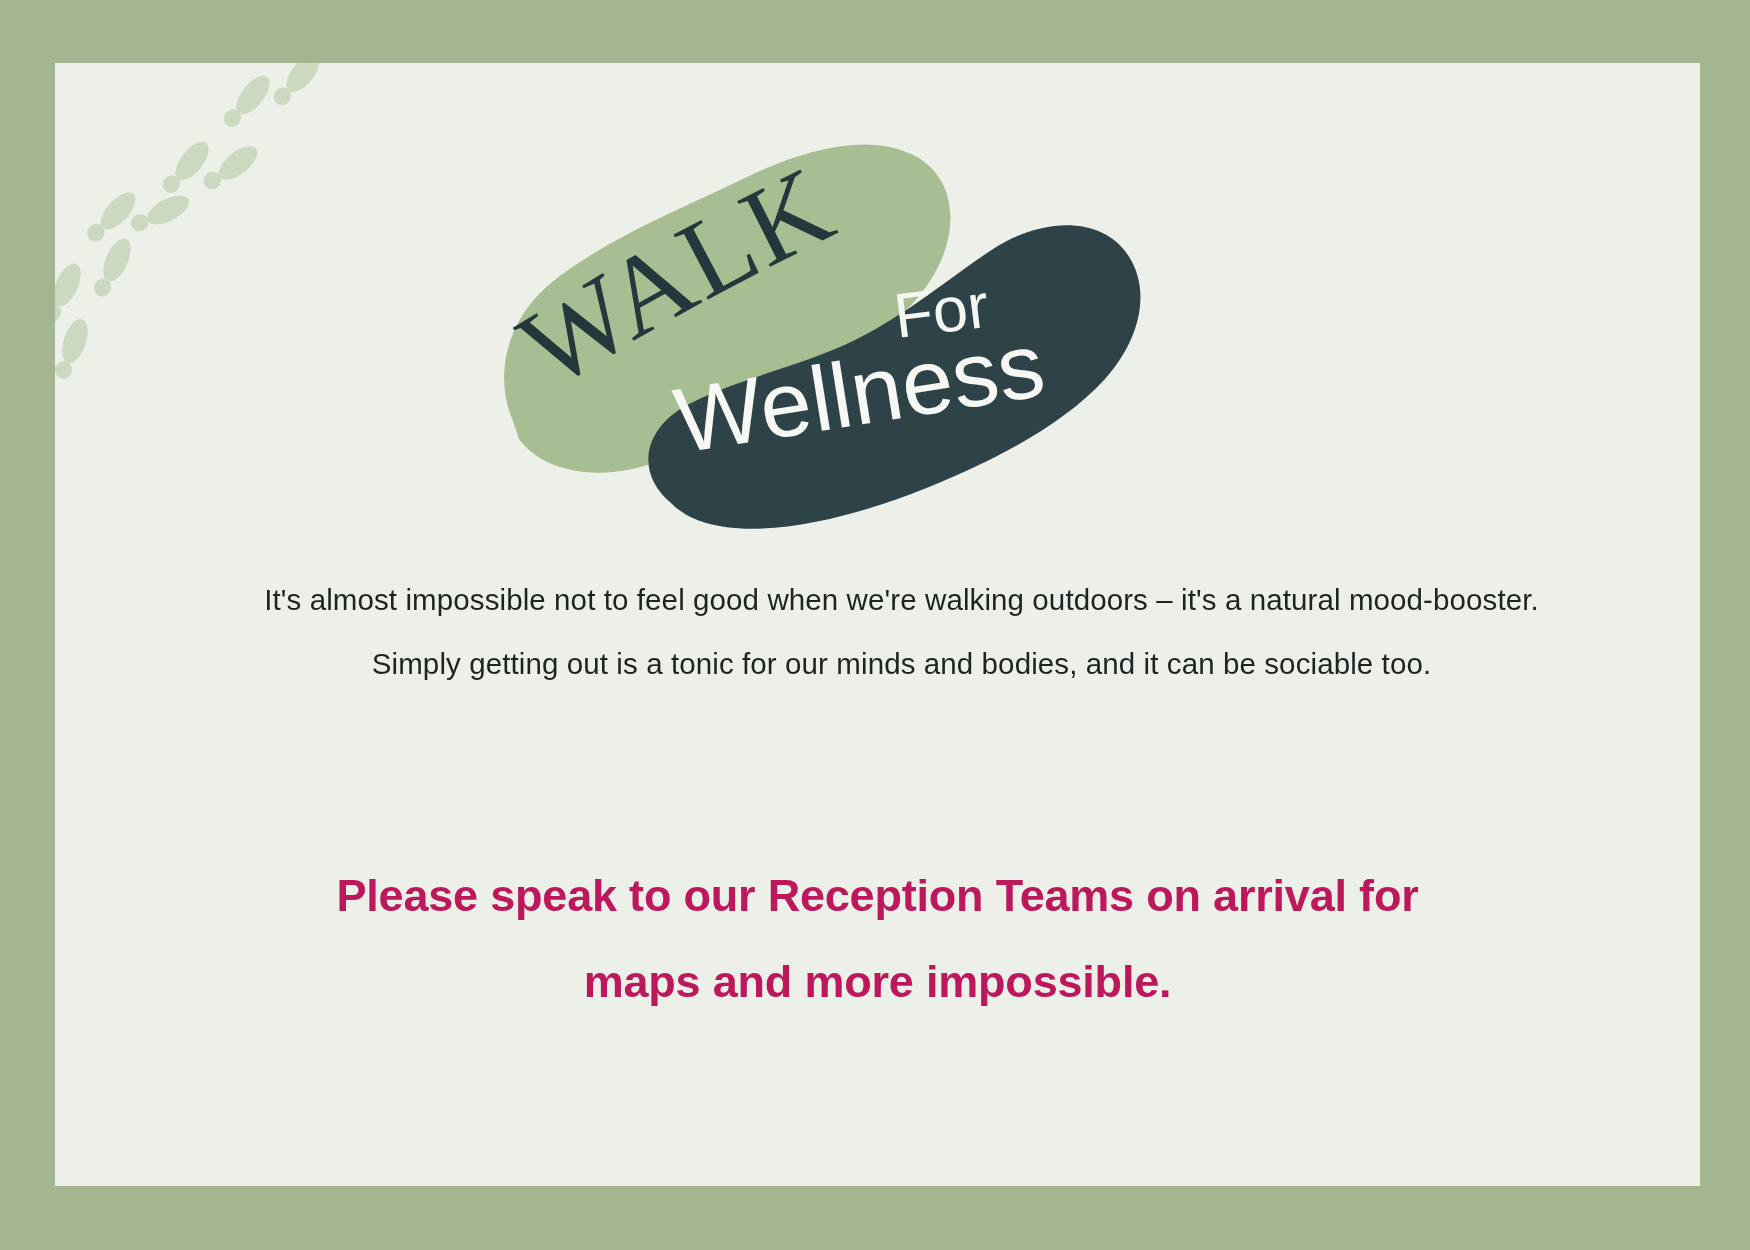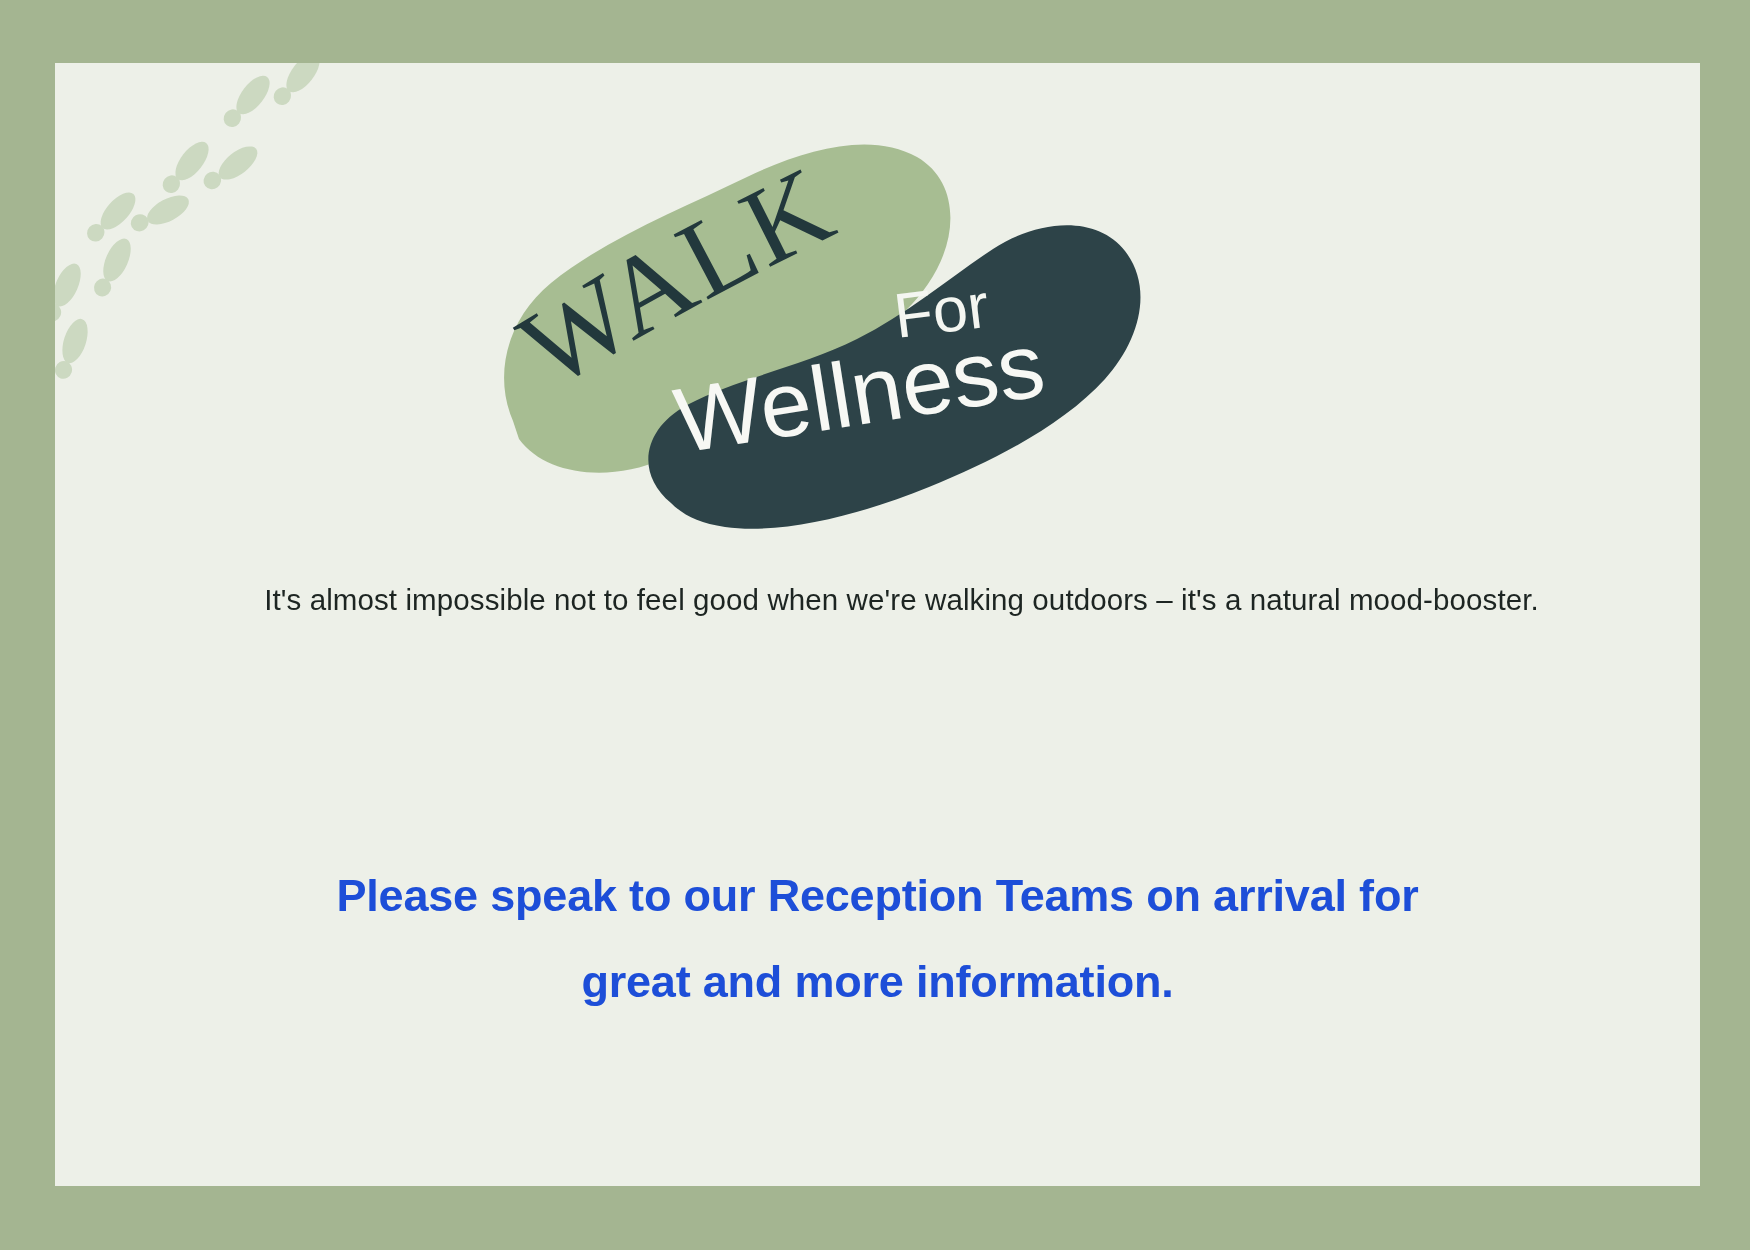--- a/index.html
+++ b/index.html
@@ -76,21 +76,21 @@
     left: 0;
     top: 790px;
     width: 1645px;
     text-align: center;
   }
   .cta-line {
     font-family: "Liberation Sans", sans-serif;
     font-weight: bold;
     font-size: 45px;
     line-height: 86px;
-    color: #1d4ed8;
+    color: #be185d;
     letter-spacing: -0.2px;
     white-space: nowrap;
   }
 </style>
 </head>
 <body>
 
 <div class="poster">
   <div class="panel">
 
@@ -179,21 +179,22 @@
         </text>
 
         <text x="412" y="215" font-family="&quot;Liberation Sans&quot;, sans-serif" font-size="63" fill="#f4f6f1" transform="rotate(-7 412 215)">For</text>
 
         <text x="196" y="330" font-family="&quot;Liberation Sans&quot;, sans-serif" font-size="92" fill="#f7f8f4" transform="rotate(-9 196 330)">Wellness</text>
       </svg>
     </div>
 
     <div class="body-copy">
       <div class="body-line">It's almost impossible not to feel good when we're walking outdoors – it's a natural mood-booster.</div>
+      <div class="body-line">Simply getting out is a tonic for our minds and bodies, and it can be sociable too.</div>
     </div>
 
     <div class="cta">
       <div class="cta-line">Please speak to our Reception Teams on arrival for</div>
-      <div class="cta-line">great and more information.</div>
+      <div class="cta-line">maps and more impossible.</div>
     </div>
 
   </div>
 </div>
 
 </body></html>

